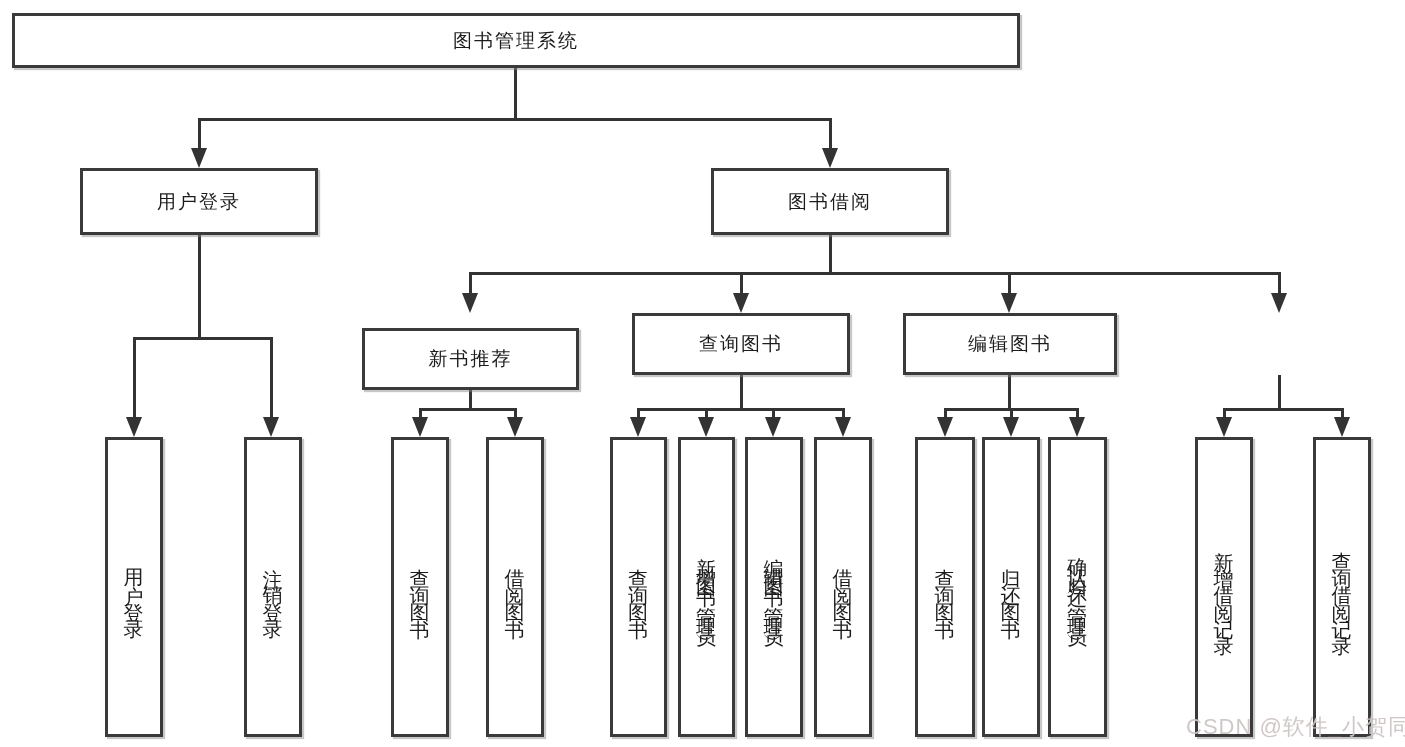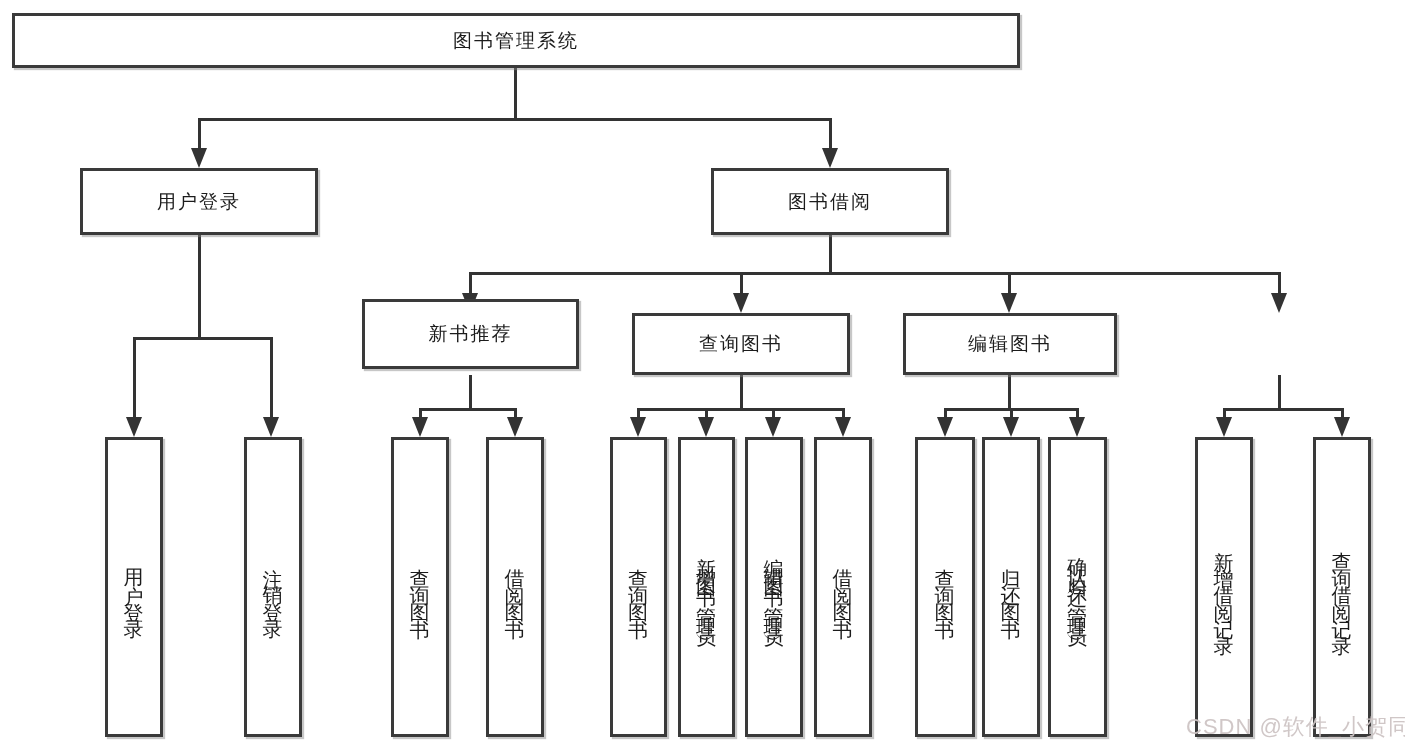--- a/index.html
+++ b/index.html
@@ -68,21 +68,21 @@
   </div>
 
   <div class="box" style="left:80px;top:168px;width:238px;height:67px;">
     <span class="hlabel">用户登录</span>
   </div>
 
   <div class="box" style="left:711px;top:168px;width:238px;height:67px;">
     <span class="hlabel">图书借阅</span>
   </div>
 
-  <div class="box" style="left:362px;top:299px;width:217px;height:70px;">
+  <div class="box" style="left:362px;top:328px;width:217px;height:62px;">
     <span class="hlabel">新书推荐</span>
   </div>
 
   <div class="box" style="left:632px;top:313px;width:218px;height:62px;">
     <span class="hlabel">查询图书</span>
   </div>
 
   <div class="box" style="left:903px;top:313px;width:214px;height:62px;">
     <span class="hlabel">编辑图书</span>
   </div>

